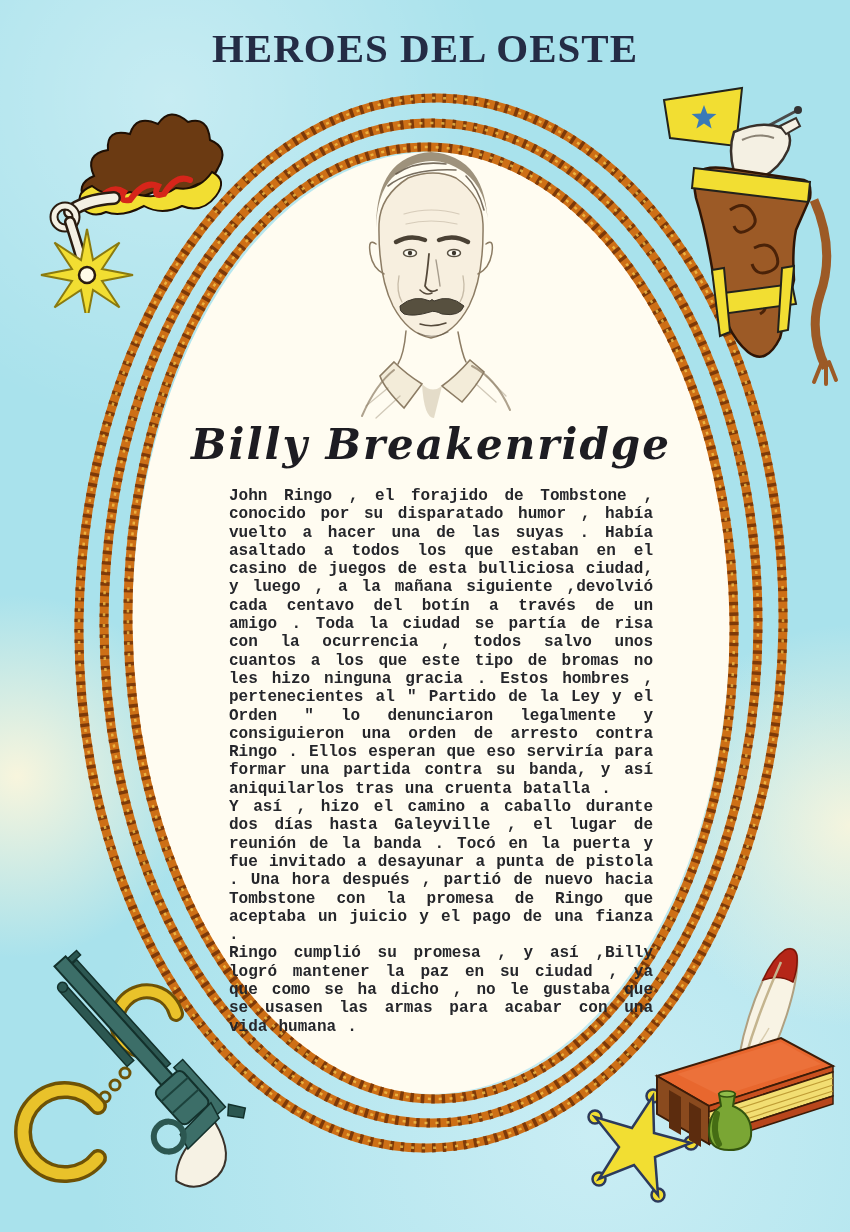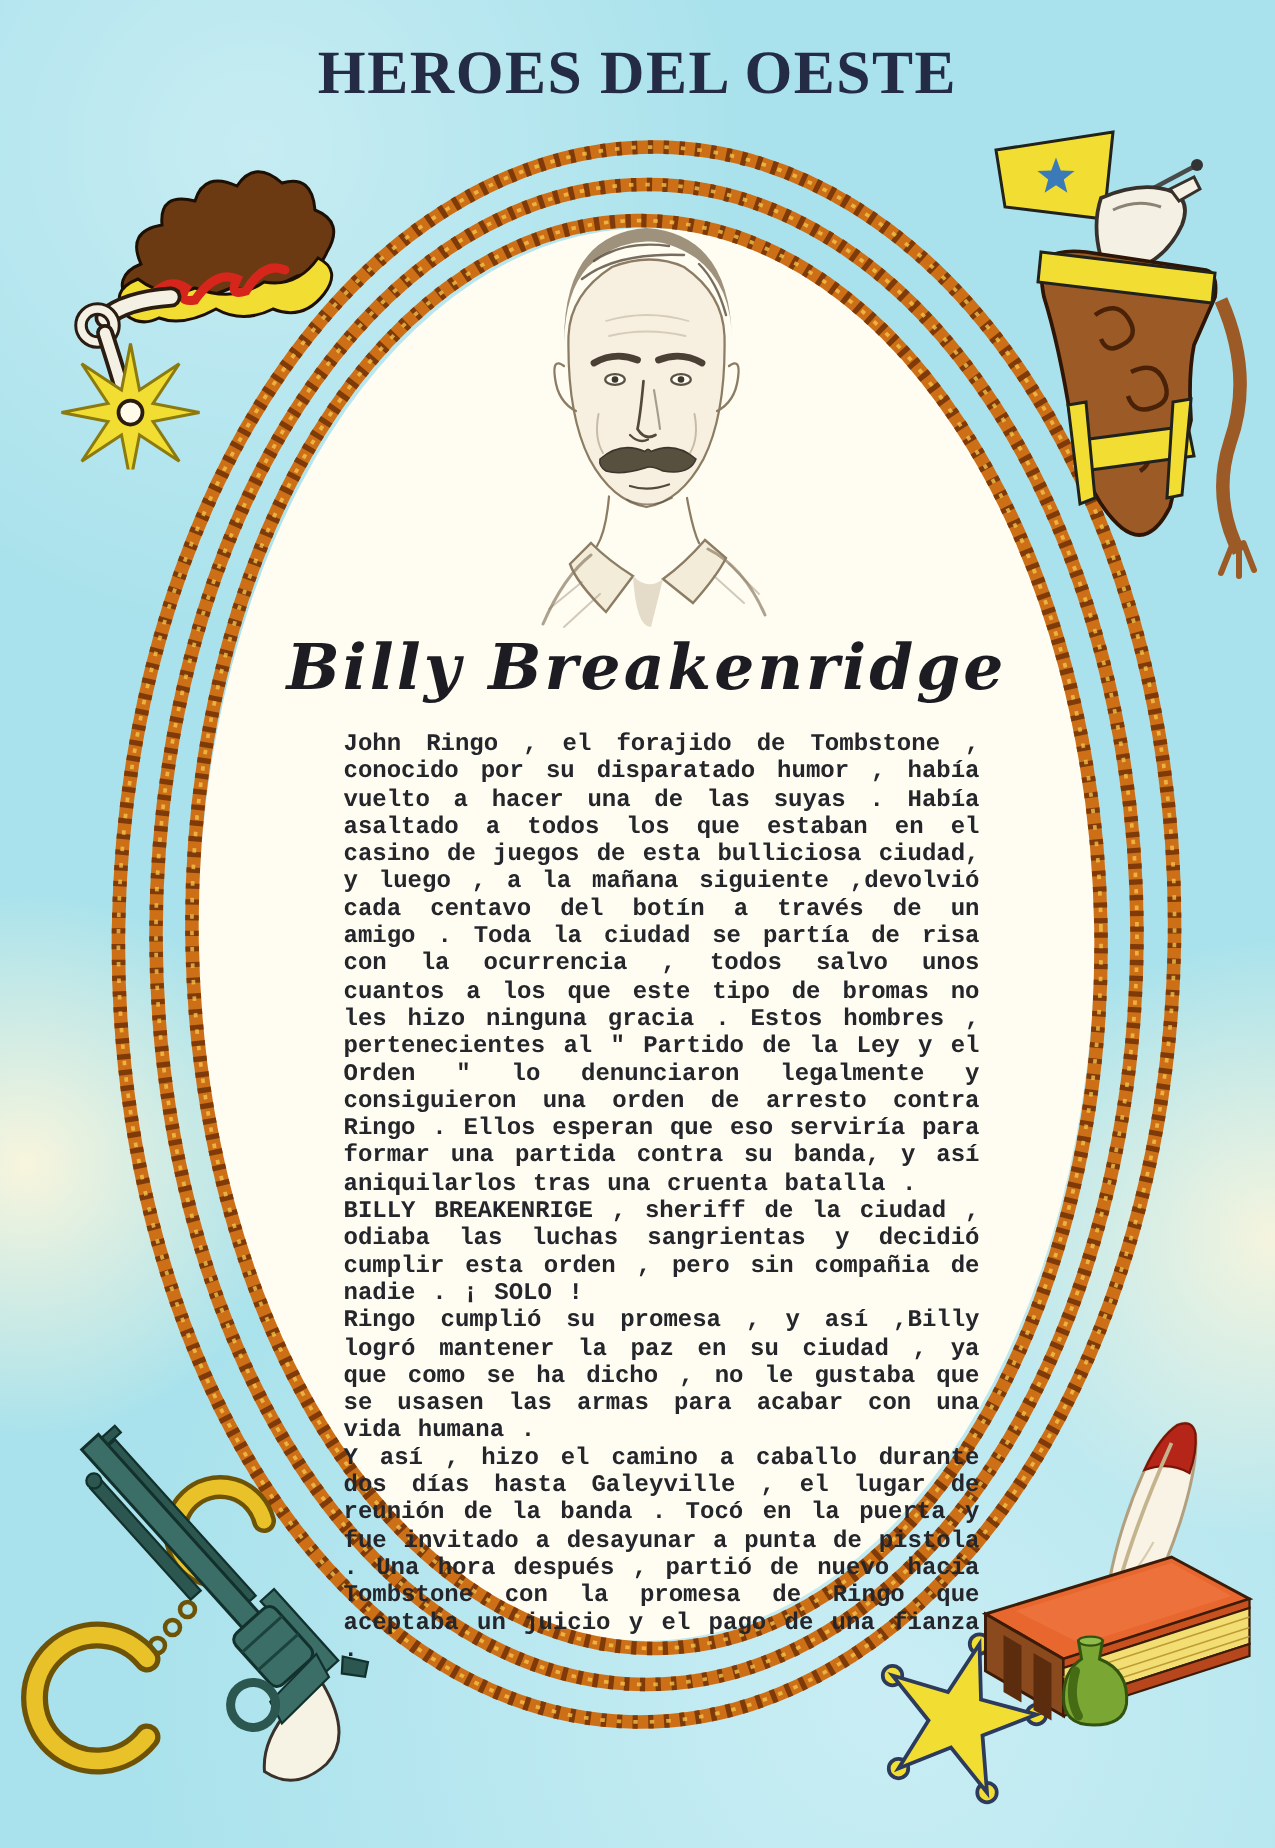--- a/index.html
+++ b/index.html
@@ -89,23 +89,22 @@
   <path d="M174,234 Q160,250 146,260 L166,276 Q182,258 188,246 Z" fill="#f3ecd9" stroke="var(--sketch)" stroke-width="1.6"></path>
   <path d="M126,258 Q136,268 146,260 L138,292 Q128,292 126,258 Z" fill="#d9cfb8" opacity=".7"></path>
   <path class="sk" d="M66,290 Q80,258 98,244 M176,240 Q200,252 214,284" stroke-width="2" opacity=".7"></path>
   <path class="sk" d="M70,280 L92,262 M80,292 L104,270 M180,258 L200,276 M190,250 L210,270" stroke-width="1.3" opacity=".4"></path>
 </svg>
 
 <div id="portrait-name" class="abs">Billy Breakenridge</div>
 
 <div id="story" class="abs">
   <p>John Ringo , el forajido de Tombstone , conocido por su disparatado humor , había vuelto a hacer una de las suyas . Había asaltado a todos los que estaban en el casino de juegos de esta bulliciosa ciudad, y luego , a la mañana siguiente ,devolvió cada centavo del botín a través de un amigo . Toda la ciudad se partía de risa con la ocurrencia , todos salvo unos cuantos a los que este tipo de bromas no les hizo ninguna gracia . Estos hombres , pertenecientes al " Partido de la Ley y el Orden " lo denunciaron legalmente y consiguieron una orden de arresto contra Ringo . Ellos esperan que eso serviría para formar una partida contra su banda, y así aniquilarlos tras una cruenta batalla .</p>
-  <p>BILLY BREAKENRIGE , sheriff de la ciudad , odiaba las luchas sangrientas y decidió cumplir esta orden , pero sin compañia de nadie . ¡ SOLO !</p>
+  <p>Y así , hizo el camino a caballo durante dos días hasta Galeyville , el lugar de reunión de la banda . Tocó en la puerta y fue invitado a desayunar a punta de pistola . Una hora después , partió de nuevo hacia Tombstone con la promesa de Ringo que aceptaba un juicio y el pago de una fianza .</p>
   <p>Ringo cumplió su promesa , y así ,Billy logró mantener la paz en su ciudad , ya que como se ha dicho , no le gustaba que se usasen las armas para acabar con una vida humana .</p>
-  <p>Y así , hizo el camino a caballo durante dos días hasta Galeyville , el lugar de reunión de la banda . Tocó en la puerta y fue invitado a desayunar a punta de pistola . Una hora después , partió de nuevo hacia Tombstone con la promesa de Ringo que aceptaba un juicio y el pago de una fianza .</p>
 </div>
 
 <svg class="abs" style="left:26px;top:88px;" width="215" height="225" viewBox="0 0 215 225">
   <path d="M60,115 Q48,96 68,88 Q58,66 82,62 Q80,40 104,46 Q110,26 132,36 Q144,18 162,34 Q182,28 184,52 Q204,60 192,80 Q186,94 172,96 Q150,108 128,104 Q100,116 82,112 Q68,122 60,115 Z" fill="var(--fur)" stroke="#1e0f04" stroke-width="2"></path>
   <path d="M58,122 Q46,106 66,98 Q84,112 104,104 Q130,114 150,100 Q172,104 186,84 Q202,92 190,108 Q176,126 156,118 Q136,128 118,118 Q96,130 80,124 Q68,130 58,122 Z" fill="var(--yellow)" stroke="#1e0f04" stroke-width="2"></path>
   <path d="M72,112 Q86,96 98,104 Q92,114 104,112 Q118,92 132,98 Q126,110 138,106 Q150,86 164,92" fill="none" stroke="var(--red)" stroke-width="6" stroke-linecap="round"></path>
   <path d="M88,110 Q58,112 44,124" stroke="#2a1c10" stroke-width="14" fill="none" stroke-linecap="round"></path>
   <path d="M88,110 Q58,112 44,124" stroke="var(--white-art)" stroke-width="9" fill="none" stroke-linecap="round"></path>
   <circle cx="39" cy="129" r="11" fill="none" stroke="#2a1c10" stroke-width="9"></circle>
   <circle cx="39" cy="129" r="11" fill="none" stroke="var(--white-art)" stroke-width="5"></circle>

